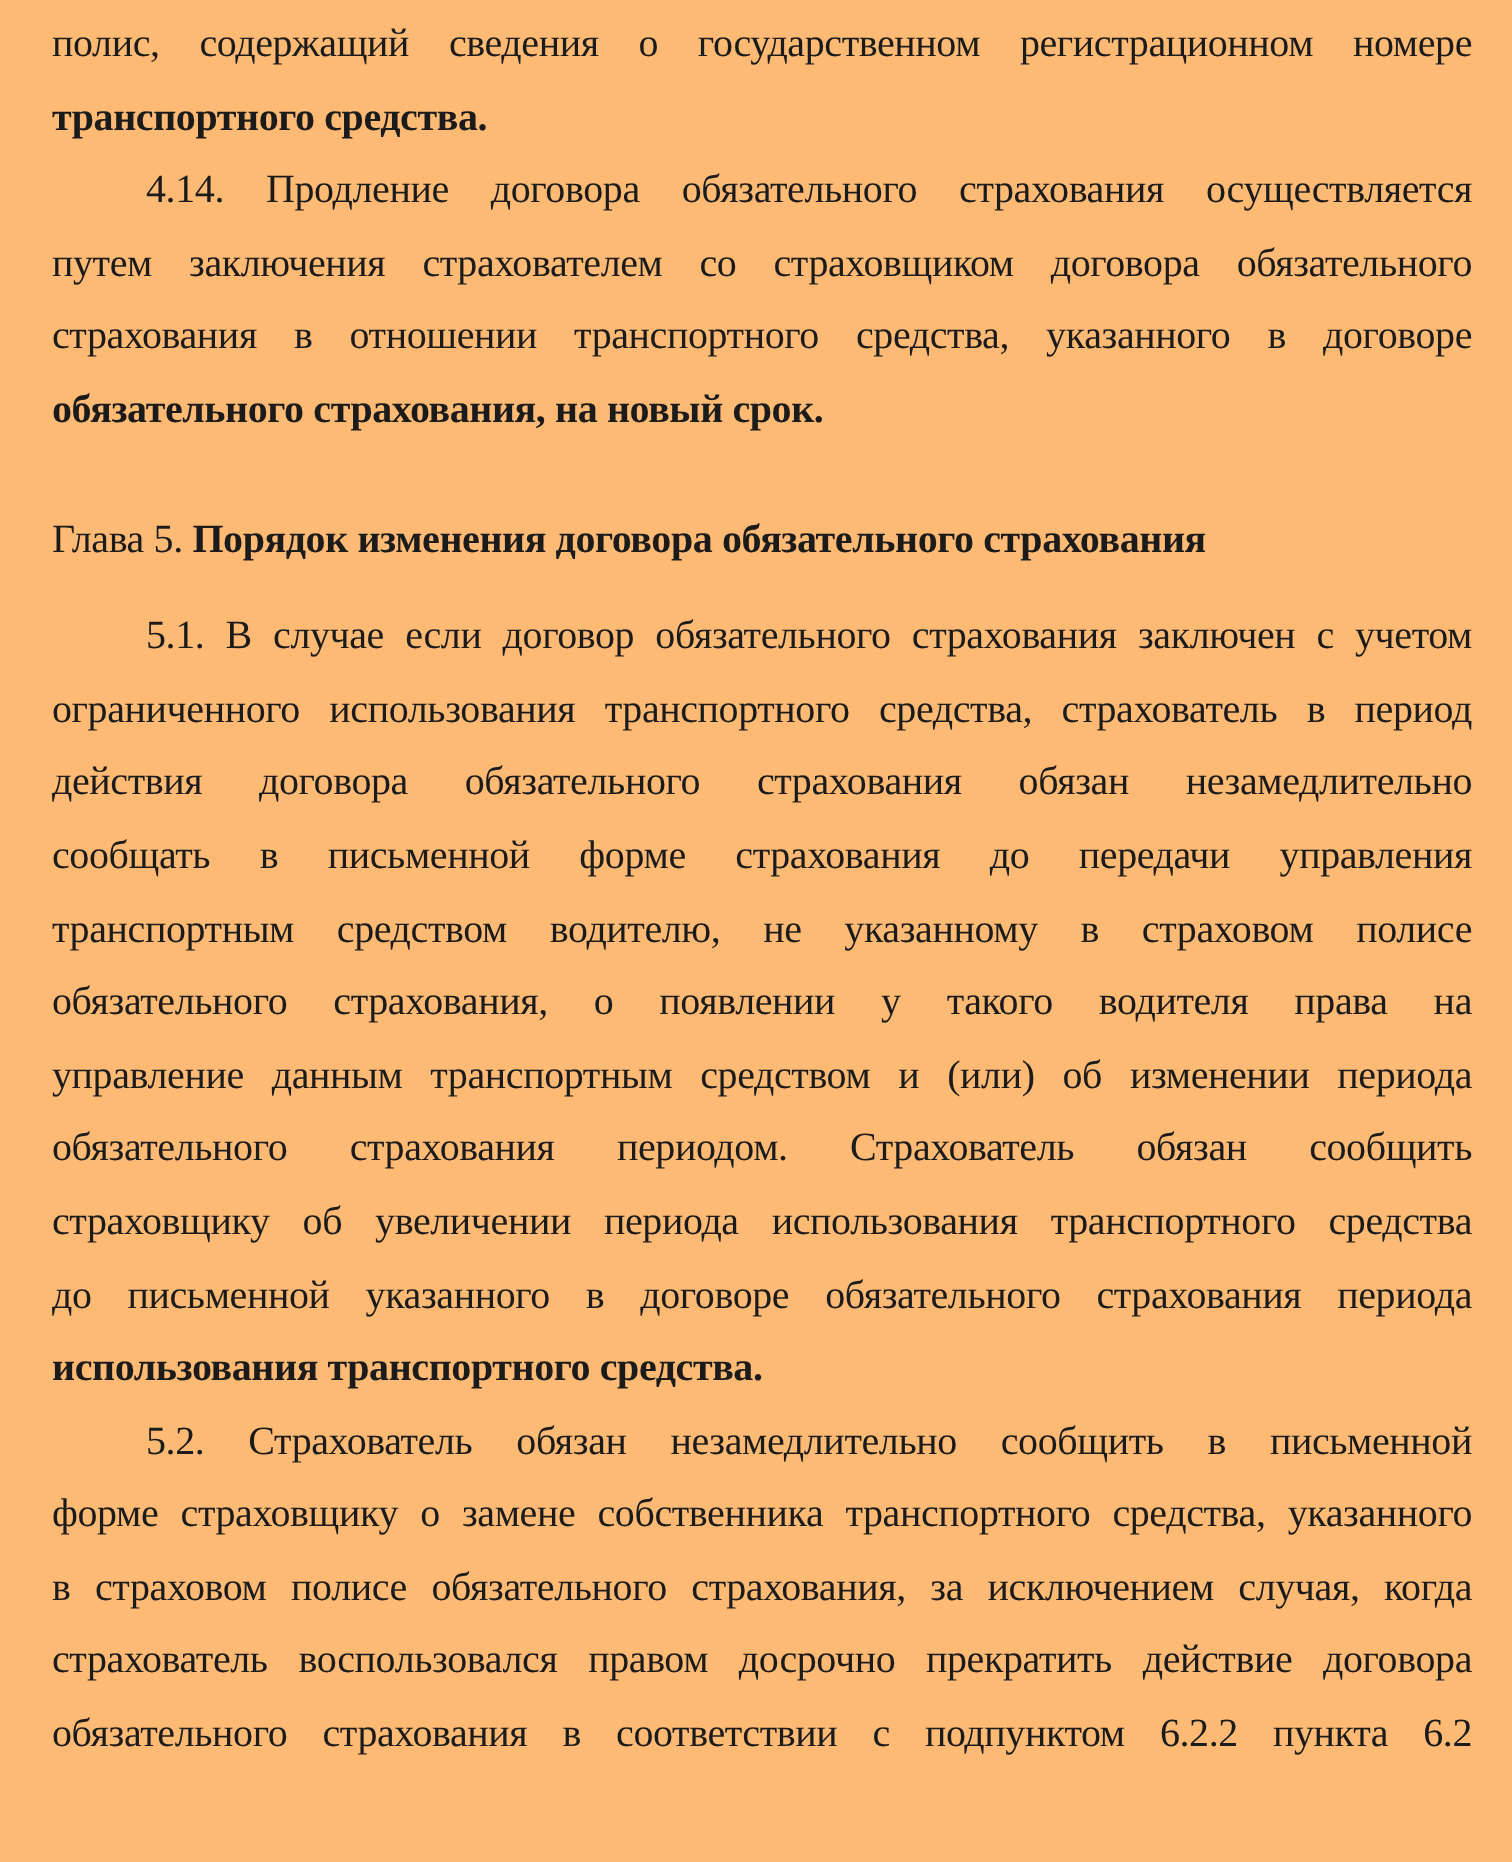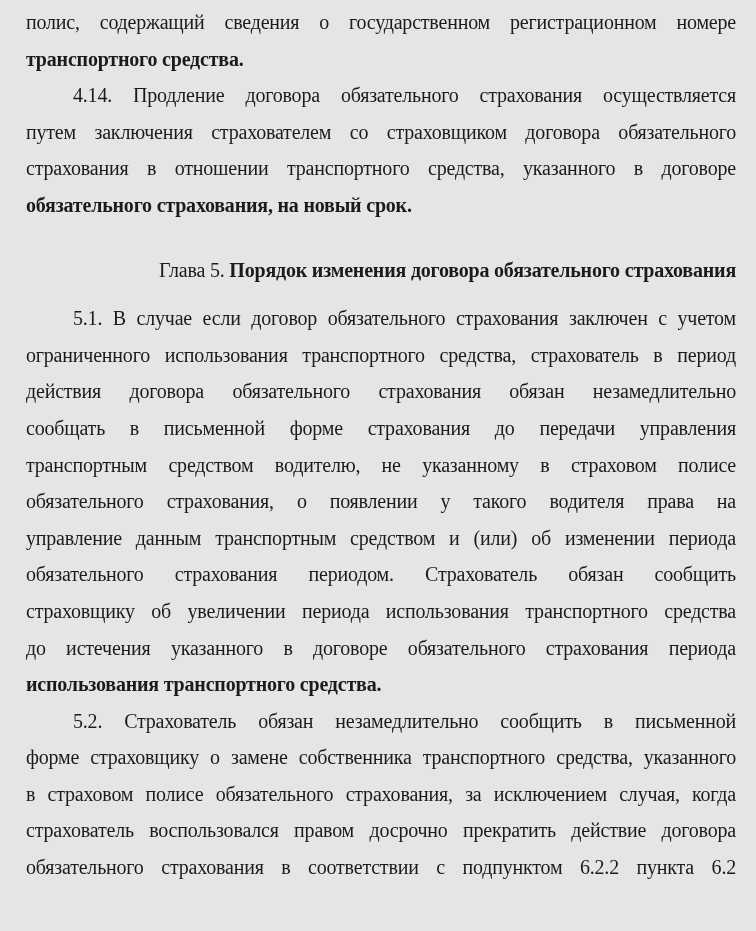--- a/index.html
+++ b/index.html
@@ -13,42 +13,42 @@
   .page {
     width: 100%;
     height: 100%;
     box-sizing: border-box;
     padding: 4px 20px 6px 26px;
     font-family: "Liberation Serif", "DejaVu Serif", serif;
     font-size: 20px;
     line-height: 36.6px;
     letter-spacing: -0.2px;
     color: #1b1b1b;
-    background: #e5e5e5;
+    background: #fdba74;
   }
   .paragraph { margin: 0; }
   .line {
     height: 36.6px;
     overflow: hidden;
     text-align: justify;
     text-align-last: justify;
     -moz-text-align-last: justify;
     word-spacing: 1px;
   }
   .line.endline {
     text-align-last: left;
     -moz-text-align-last: left;
     word-spacing: normal;
     font-weight: bold;
   }
   .line.indent { text-indent: 47px; }
   .heading {
     height: 36.6px;
     overflow: hidden;
-    text-align: right;
+    text-align: left;
     margin-top: 28px;
     margin-bottom: 12px;
     white-space: nowrap;
   }
   .heading .chapter-title { font-weight: bold; }
 </style>
 </head>
 <body>
 
 <div class="page">
@@ -67,21 +67,21 @@
       <div class="paragraph">
         <div class="line indent">5.1. В случае если договор обязательного страхования заключен с учетом</div>
         <div class="line">ограниченного использования транспортного средства, страхователь в период</div>
         <div class="line">действия договора обязательного страхования обязан незамедлительно</div>
         <div class="line">сообщать в письменной форме страхования до передачи управления</div>
         <div class="line">транспортным средством водителю, не указанному в страховом полисе</div>
         <div class="line">обязательного страхования, о появлении у такого водителя права на</div>
         <div class="line">управление данным транспортным средством и (или) об изменении периода</div>
         <div class="line">обязательного страхования периодом. Страхователь обязан сообщить</div>
         <div class="line">страховщику об увеличении периода использования транспортного средства</div>
-        <div class="line">до истечения указанного в договоре обязательного страхования периода</div>
+        <div class="line">до письменной указанного в договоре обязательного страхования периода</div>
         <div class="line endline">использования транспортного средства.</div>
       </div>
       <div class="paragraph">
         <div class="line indent">5.2. Страхователь обязан незамедлительно сообщить в письменной</div>
         <div class="line">форме страховщику о замене собственника транспортного средства, указанного</div>
         <div class="line">в страховом полисе обязательного страхования, за исключением случая, когда</div>
         <div class="line">страхователь воспользовался правом досрочно прекратить действие договора</div>
         <div class="line">обязательного страхования в соответствии с подпунктом 6.2.2 пункта 6.2</div>
       </div>
     </div>

